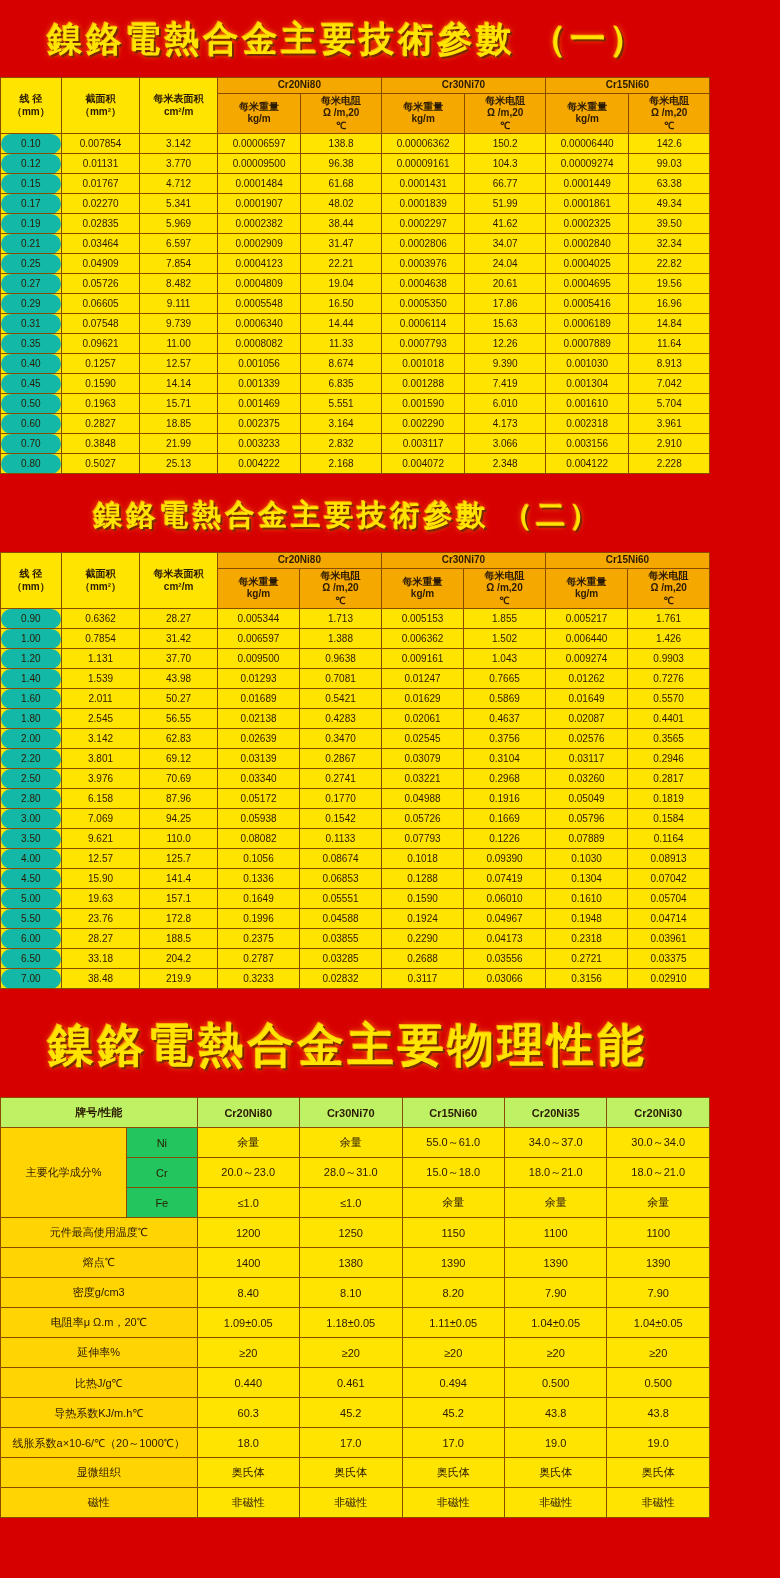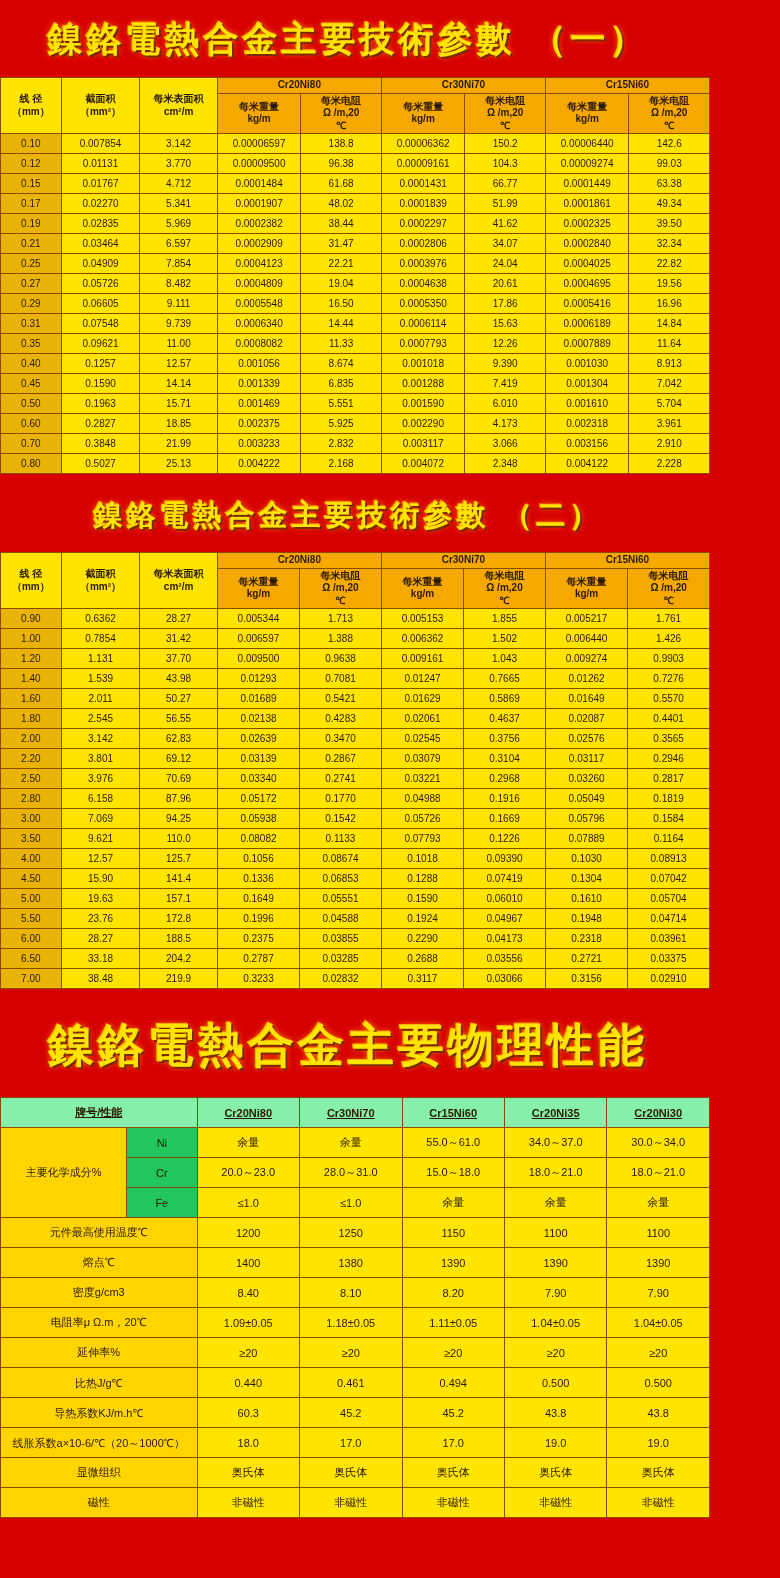--- a/index.html
+++ b/index.html
@@ -59,42 +59,41 @@
     line-height: 1.25;
   }
   .t-wire th.grp {
     font-size: 10px;
   }
   .t-wire td {
     background: #ffe400;
     height: 17px;
     font-size: 10px;
   }
-  .t-wire td.c0 { background: #eab308; }
+  .t-wire td.c0 { background: #14b8a6; border-radius: 10px; }
   .t-wire .hdr-left {
     background: #ffe400;
     font-weight: bold;
   }
   .t-wire .hdr-sub {
     background: #f5a800;
   }
 
   
   .t-phys {
     width: 710px;
   }
   .t-phys td {
     height: 27px;
     font-size: 11px;
     background: #ffe400;
   }
   .t-phys td.head {
-    background: #86efac;
+    background: #bef264;
     font-weight: bold;
-    text-decoration: underline;
   }
   .t-phys td.rowlabel {
     background: #ffd400;
     font-weight: normal;
     margin-left: 36px;
   }
   .t-phys td.sublabel {
     background: #22c55e;
   }
   .t-phys td.group-label {
@@ -312,21 +311,21 @@
             <td>0.001590</td>
             <td>6.010</td>
             <td>0.001610</td>
             <td>5.704</td>
           </tr>
           <tr>
             <td class="c0">0.60</td>
             <td>0.2827</td>
             <td>18.85</td>
             <td>0.002375</td>
-            <td>5.925</td>
+            <td>3.164</td>
             <td>0.002290</td>
             <td>4.173</td>
             <td>0.002318</td>
             <td>3.961</td>
           </tr>
           <tr>
             <td class="c0">0.70</td>
             <td>0.3848</td>
             <td>21.99</td>
             <td>0.003233</td>

